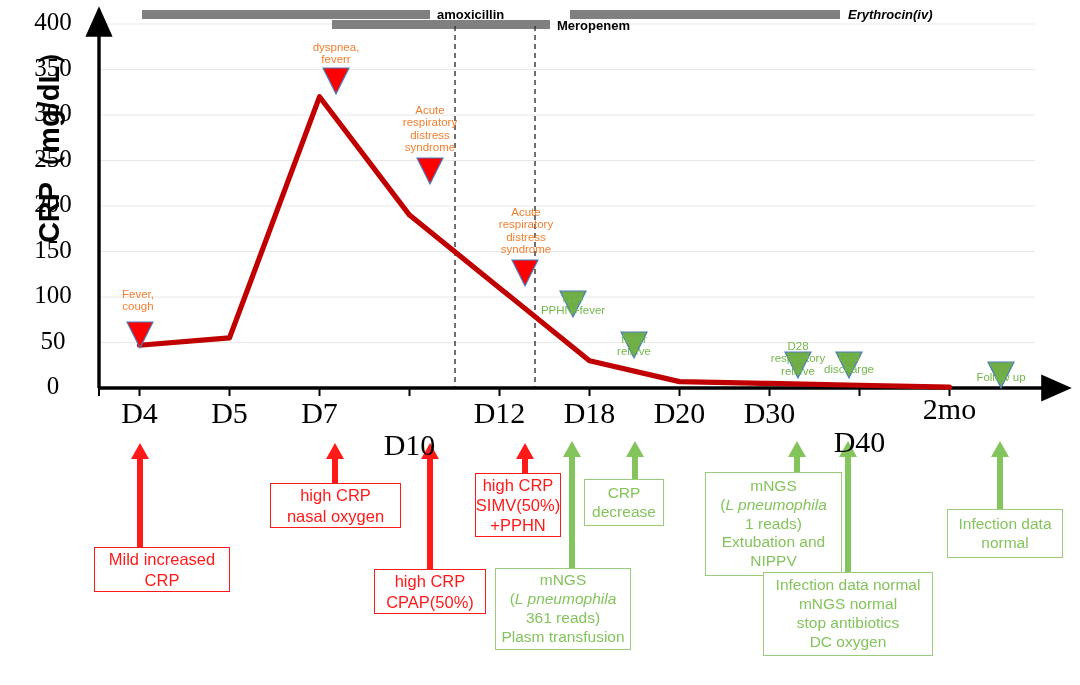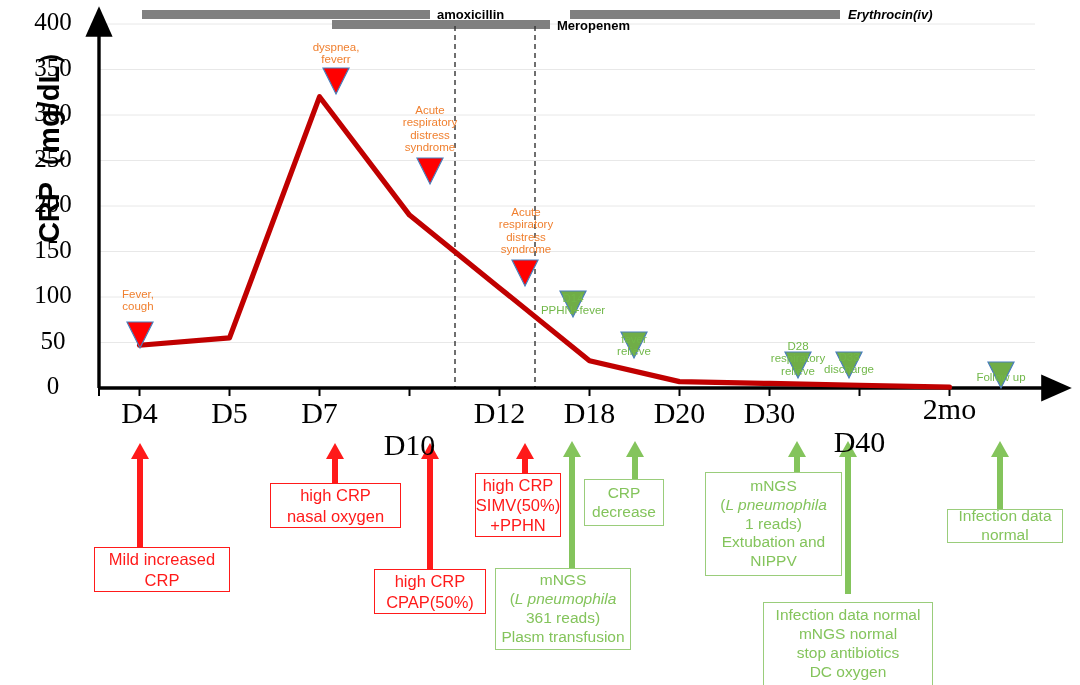--- a/index.html
+++ b/index.html
@@ -246,17 +246,17 @@
       <div class="anno green" style="left: 962px; top: 343px; width: 78px;">Follow up</div>
     </div>
   <div class="layer" id="box-layer">
       <div class="box red" style="left: 94px; top: 547px; width: 136px; height: 45px;"><span>Mild increased<br>CRP</span></div>
       <div class="box red" style="left: 270px; top: 483px; width: 131px; height: 45px;"><span>high CRP<br>nasal oxygen</span></div>
       <div class="box red" style="left: 374px; top: 569px; width: 112px; height: 45px;"><span>high CRP<br>CPAP(50%)</span></div>
       <div class="box red" style="left: 475px; top: 473px; width: 86px; height: 64px;"><span>high CRP<br>SIMV(50%)<br>+PPHN</span></div>
       <div class="box green" style="left: 495px; top: 568px; width: 136px; height: 82px;"><span>mNGS<br>(<span class="ital">L pneumophila</span><br>361 reads)<br>Plasm transfusion</span></div>
       <div class="box green" style="left: 584px; top: 479px; width: 80px; height: 47px;"><span>CRP<br>decrease</span></div>
       <div class="box green" style="left: 705px; top: 472px; width: 137px; height: 104px;"><span>mNGS<br>(<span class="ital">L pneumophila</span><br>1 reads)<br>Extubation and<br>NIPPV</span></div>
-      <div class="box green" style="left: 763px; top: 602px; width: 170px; height: 84px;"><span>Infection data normal<br>mNGS normal<br>stop antibiotics<br>DC oxygen</span></div>
-      <div class="box green" style="left: 947px; top: 509px; width: 116px; height: 34px;"><span>Infection data<br>normal</span></div>
+      <div class="box green" style="left: 763px; top: 572px; width: 170px; height: 84px;"><span>Infection data normal<br>mNGS normal<br>stop antibiotics<br>DC oxygen</span></div>
+      <div class="box green" style="left: 947px; top: 509px; width: 116px; height: 49px;"><span>Infection data<br>normal</span></div>
     </div>
 
 </div>
 
 </body></html>

